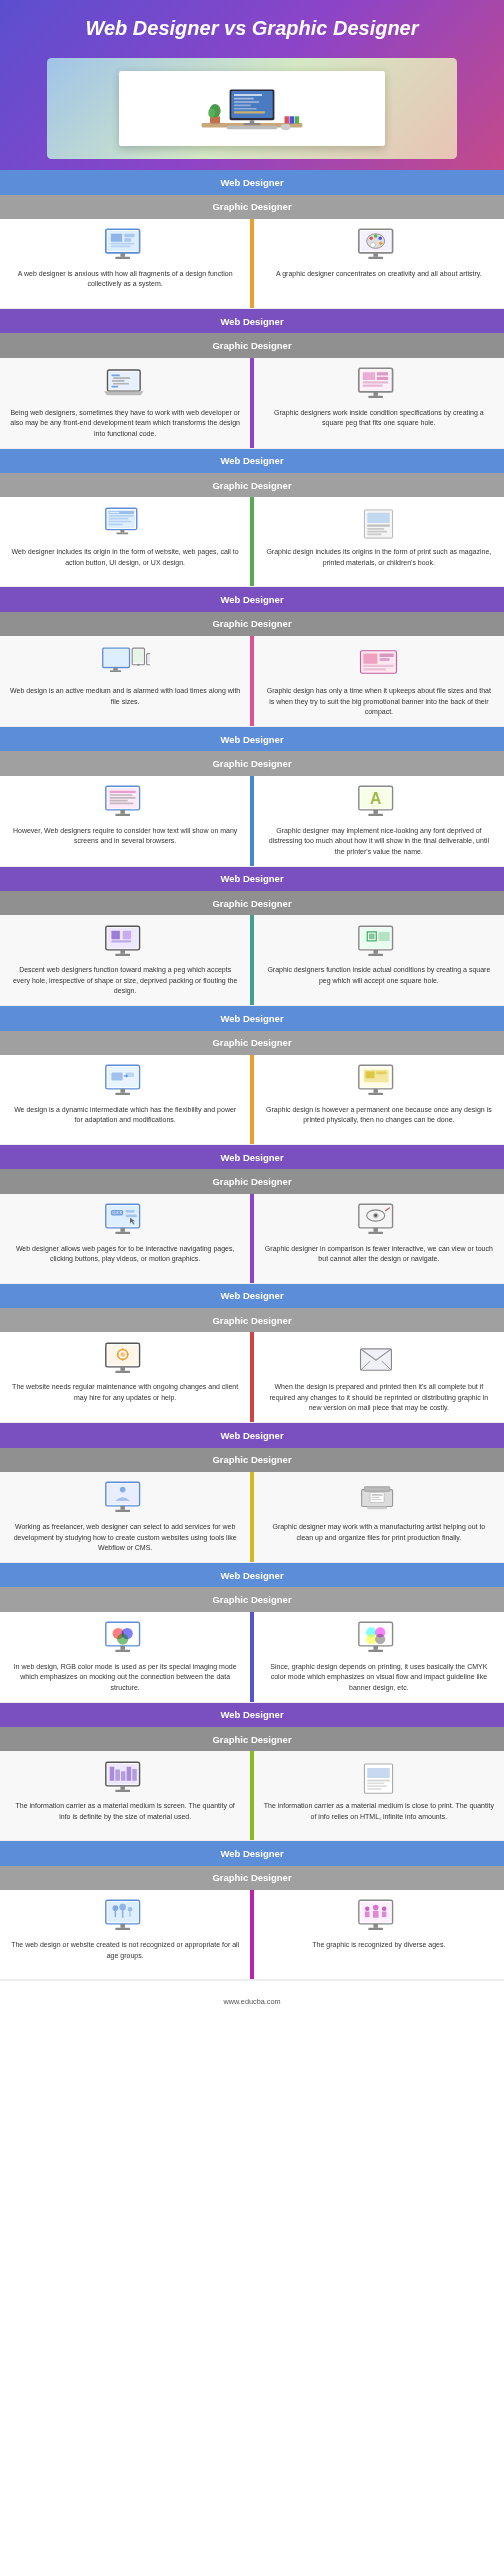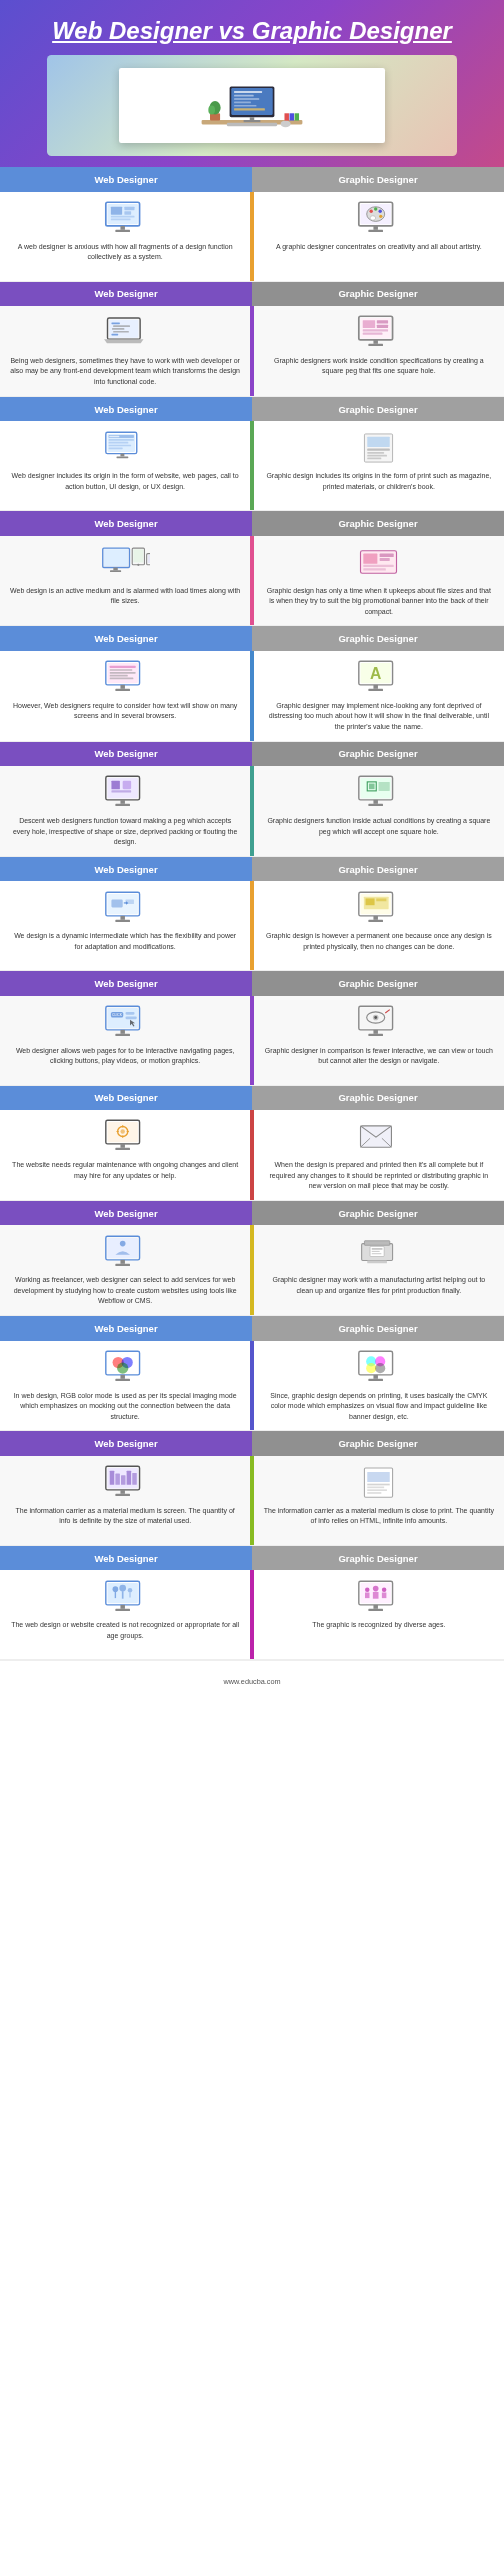--- a/index.html
+++ b/index.html
@@ -11,25 +11,24 @@
     }
 
     
     .header {
       background: linear-gradient(135deg, #5b4fcf 0%, #8b44c8 50%, #c44a8a 100%);
       padding: 17px 11.2px 11.2px;
       text-align: center;
     }
     .header-title {
       color: #fff;
-      font-size: 24px;
+      font-size: 20px;
       font-weight: bold;
-      margin-bottom: 10px;
+      margin-bottom: 18px;
       font-style: italic;
-      text-decoration: underline;
     }
     .header-image {
       width: 85%;
       margin: 0 auto;
       background: linear-gradient(135deg, #a0c4e8 0%, #d4e8c4 50%, #e8c4b4 100%);
       border-radius: 4.5px;
       height: 101px;
       display: flex;
       align-items: center;
       justify-content: center;
@@ -41,20 +40,21 @@
       height: 75%;
       background: #fff;
       border-radius: 2.2px;
       display: flex;
       align-items: center;
       justify-content: center;
       box-shadow: 0 2.2px 8.4px rgba(0,0,0,0.2);
     }
     .row-col-headers {
       display: flex;
+      flex-direction: column;
     }
     .row-col-header {
       flex: 1;
       padding: 6.7px 5.6px;
       text-align: center;
       font-size: 9.5px;
       font-weight: bold;
       color: #fff;
     }
 

